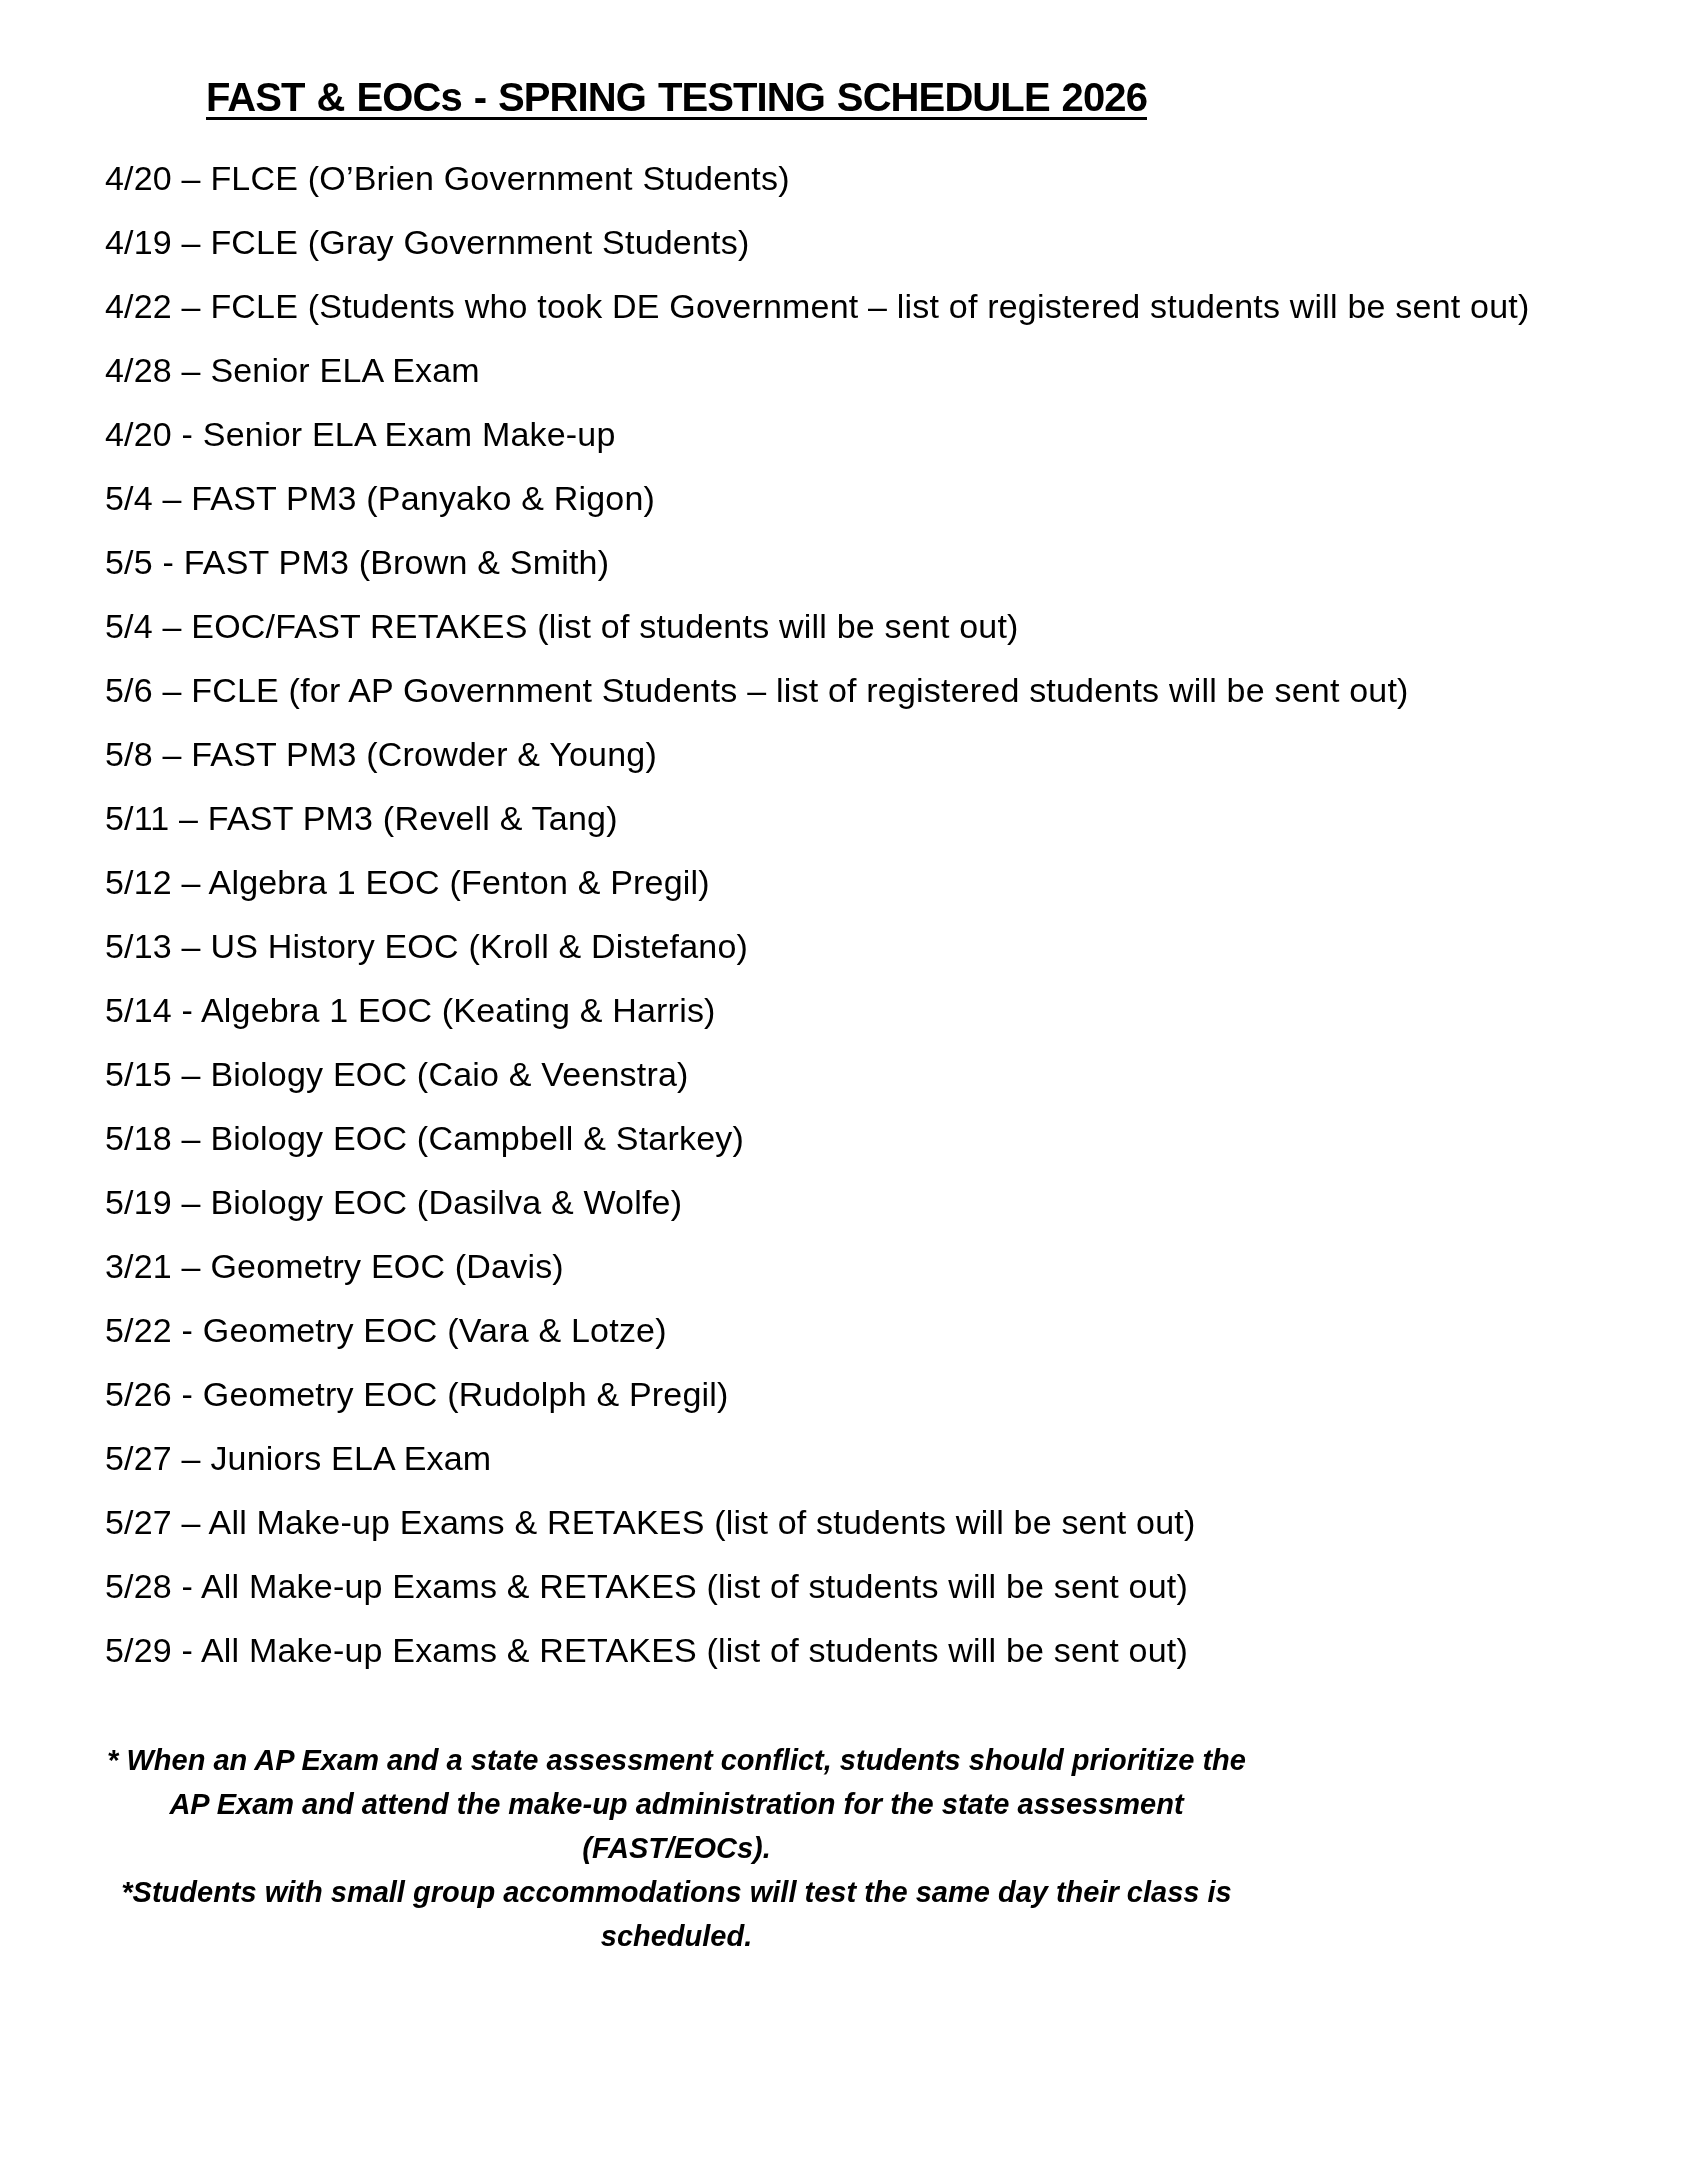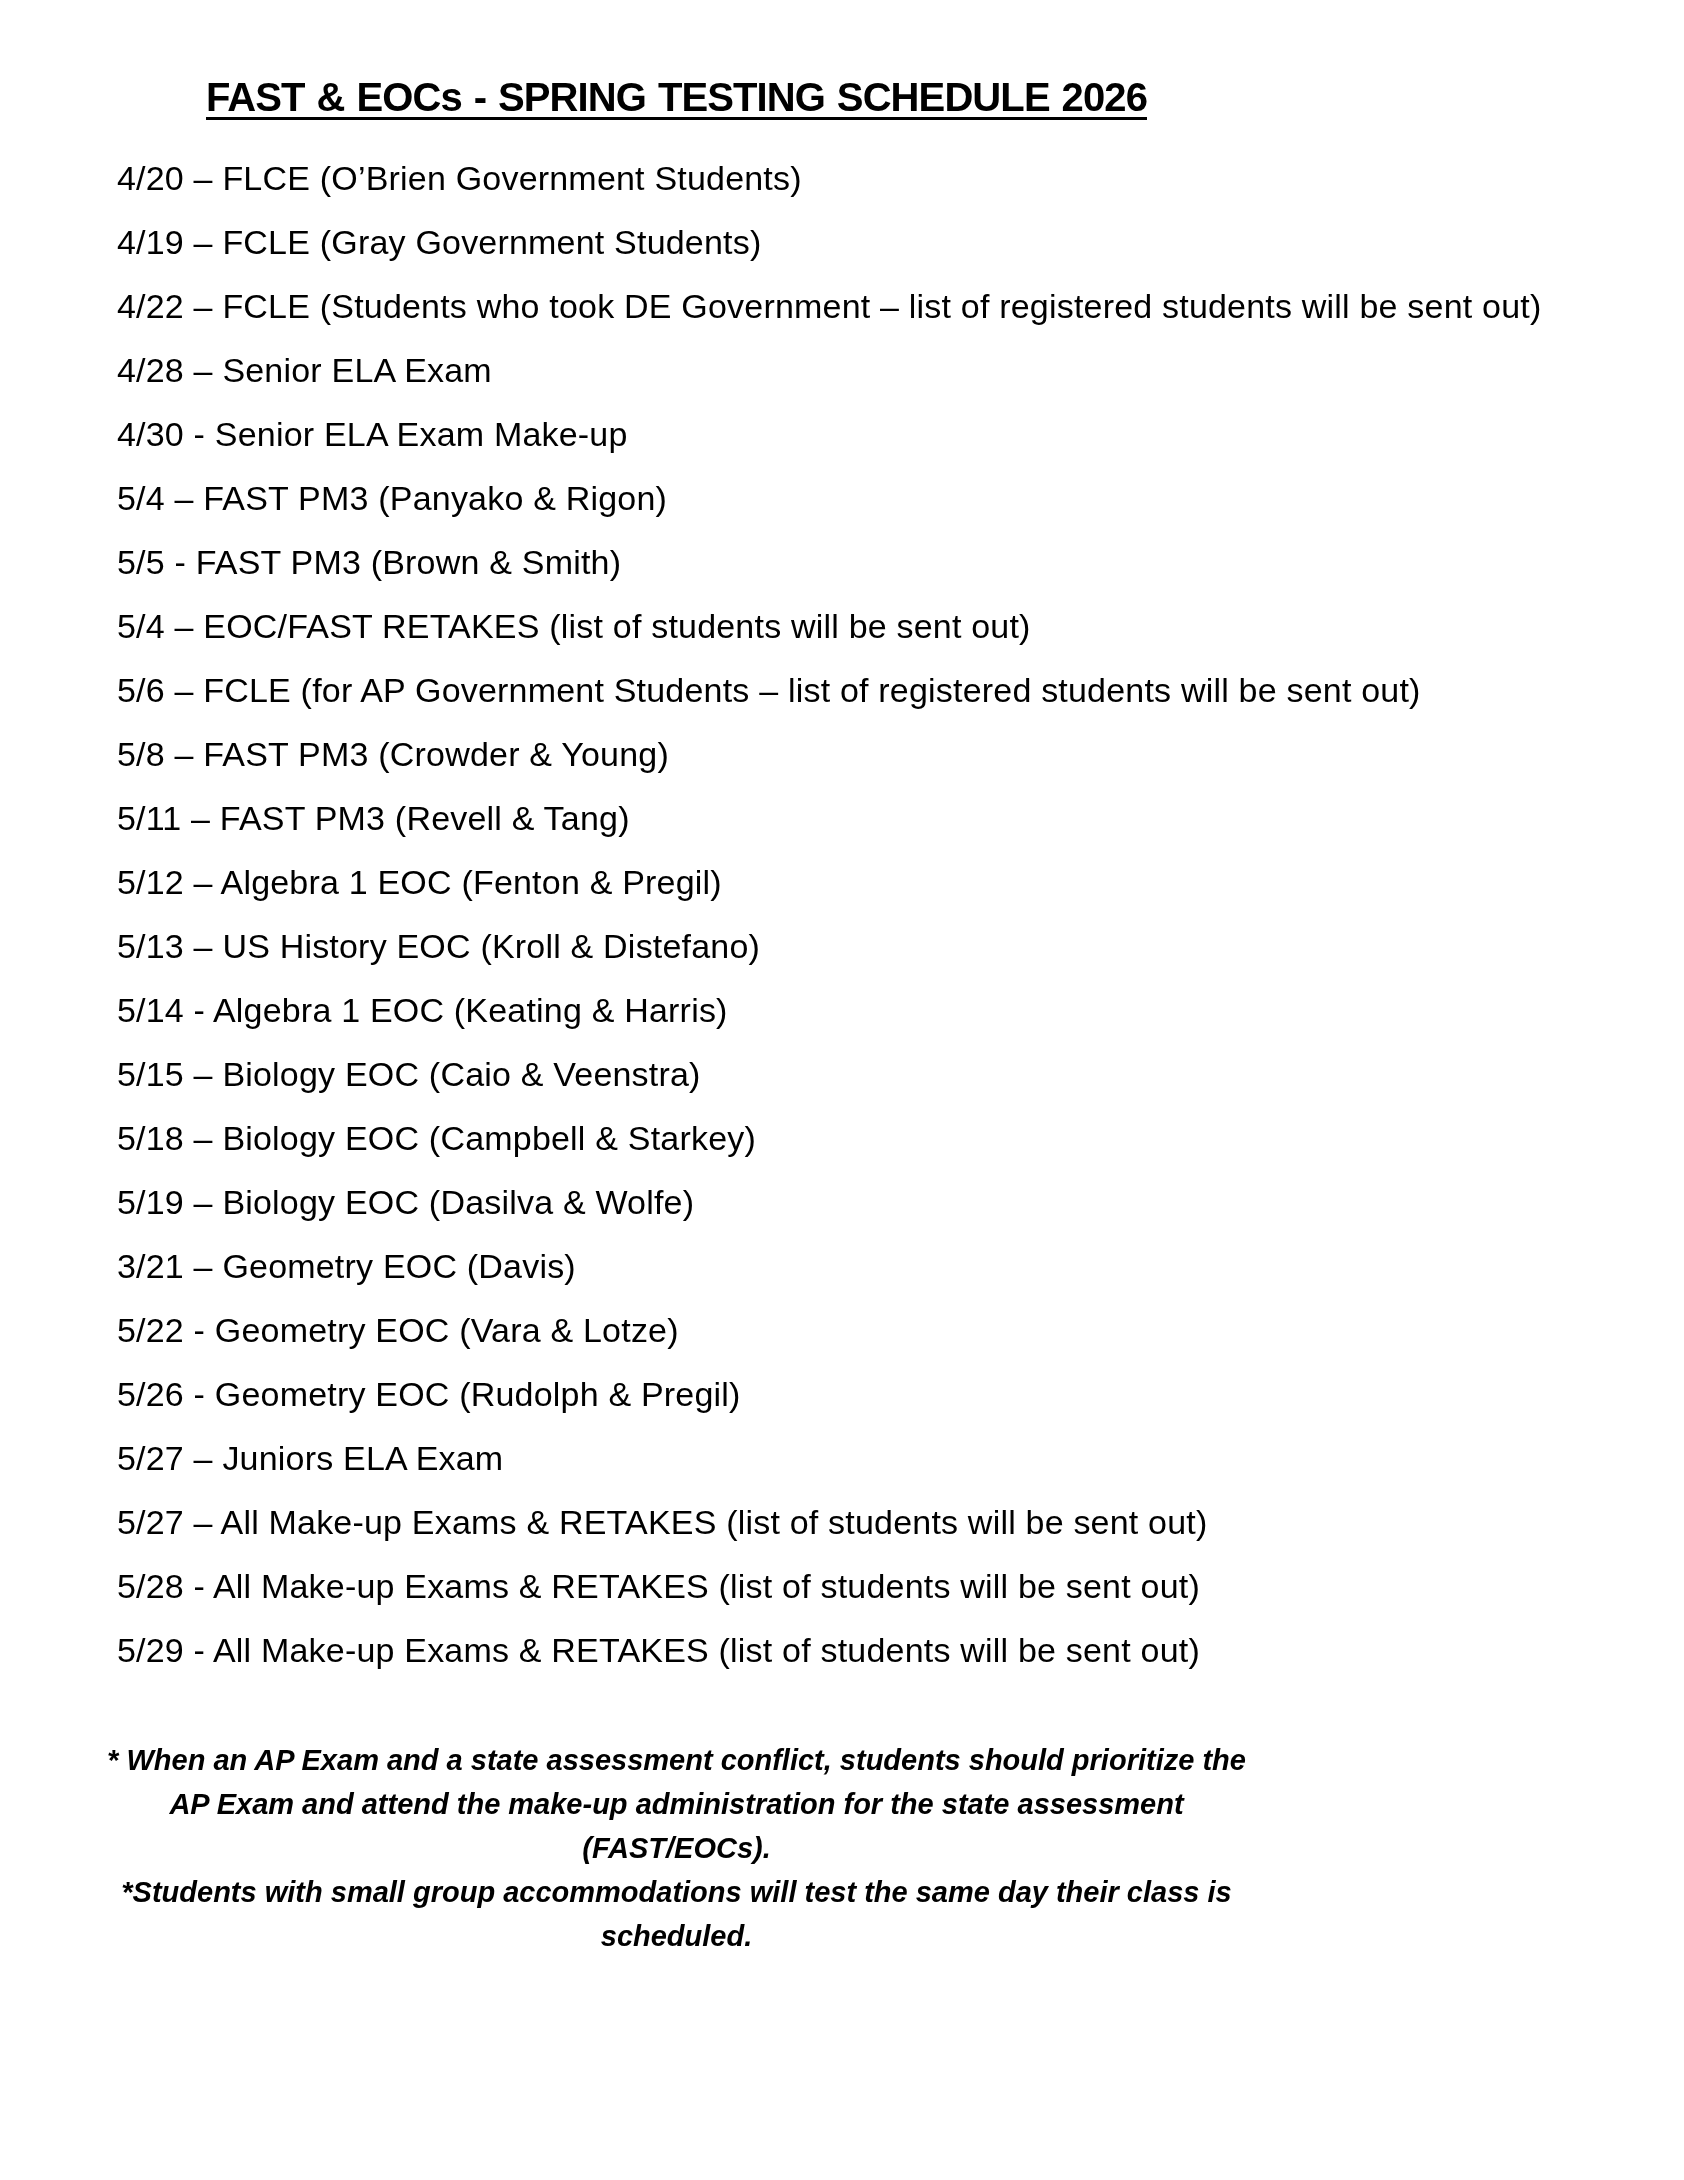--- a/index.html
+++ b/index.html
@@ -26,21 +26,21 @@
     text-align: center;
     font-size: 40px;
     font-weight: 900;
     letter-spacing: -0.9px;
     text-decoration: underline;
     text-decoration-thickness: 2.6px;
     text-underline-offset: 6px;
     word-spacing: 1.7px;
   }
   .schedule {
-    margin: 16px;
+    margin: 4px;
     padding: 0;
   }
   .schedule .line {
     margin: 0;
     font-size: 34px;
     font-weight: 400;
     line-height: 64px;
     white-space: nowrap;
     letter-spacing: 0.2px;
   }
@@ -70,21 +70,21 @@
   <div class="schedule">
 
       <p class="line">4/20 – FLCE (O’Brien Government Students)</p>
 
       <p class="line">4/19 – FCLE (Gray Government Students)</p>
 
       <p class="line">4/22 – FCLE (Students who took DE Government – list of registered students will be sent out)</p>
 
       <p class="line">4/28 – Senior ELA Exam</p>
 
-      <p class="line">4/30 - Senior ELA Exam Make-up</p>
+      <p class="line">4/20 - Senior ELA Exam Make-up</p>
 
 
       <p class="line">5/4 – FAST PM3 (Panyako &amp; Rigon)</p>
 
       <p class="line">5/5 - FAST PM3 (Brown &amp; Smith)</p>
 
       <p class="line">5/4 – EOC/FAST RETAKES (list of students will be sent out)</p>
 
       <p class="line">5/6 – FCLE (for AP Government Students – list of registered students will be sent out)</p>
 

